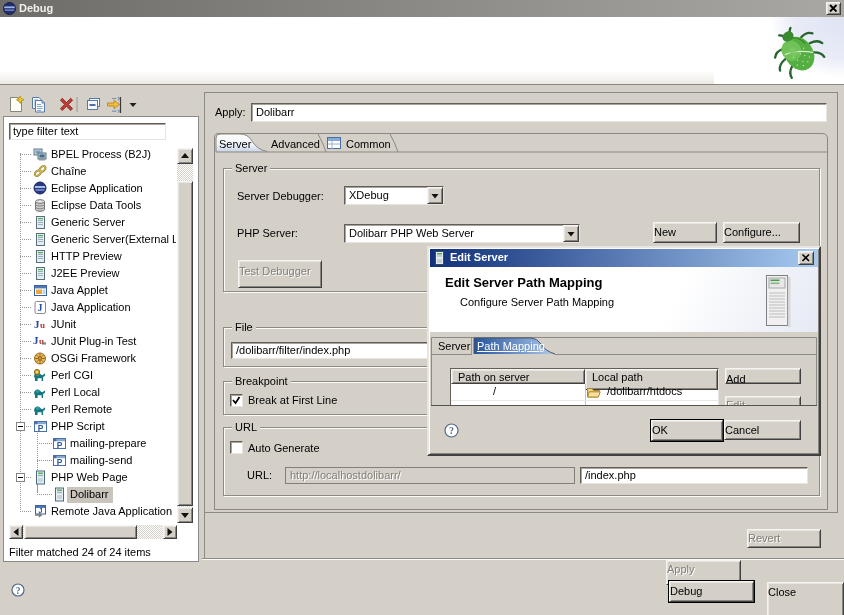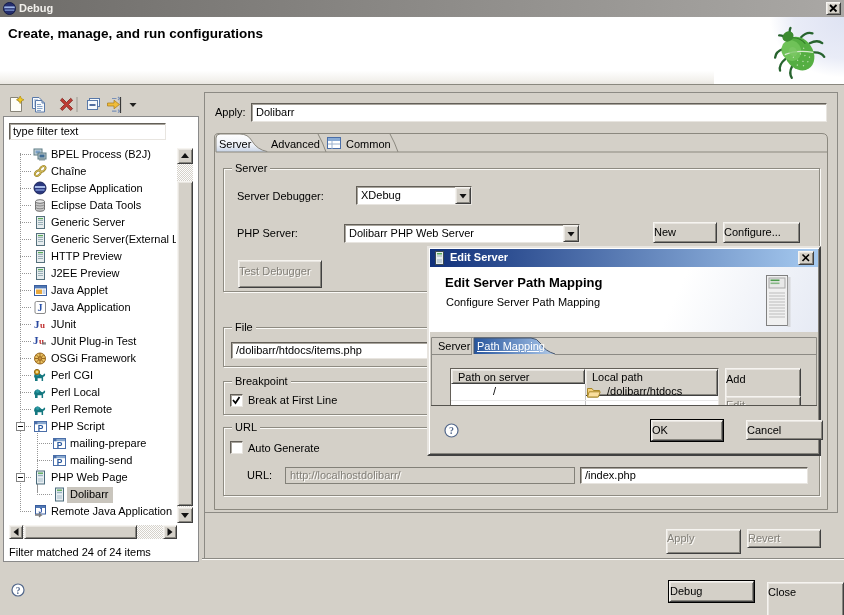--- a/index.html
+++ b/index.html
@@ -25,21 +25,20 @@
       <circle cx="6.5" cy="6.5" r="6" fill="none" stroke="#141c48"></circle>
     </svg>
 <span class="a" style="left:19px;top:2px;font-weight:bold;color:#f2f0ec">Debug</span>
 <div class="a r" style="left:826px;top:2px;width:15px;height:13px"><svg width="13" height="11" viewBox="0 0 13 11">
         <path d="M3 2 L9.5 8.5 M9.5 2 L3 8.5" stroke="#000" stroke-width="1.8"></path>
       </svg></div>
 </div>
 
 <div class="a" style="left:0;top:17px;width:844px;height:68px;background:linear-gradient(to bottom,#ffffff 80%,#f3f1ed 94%,#e9e6e1 100%);border-bottom:1px solid #8a887f">
 <div class="a" style="right:0;top:0;width:130px;height:67px;background:radial-gradient(ellipse 100px 80px at 100% 2%,#dfe3f3 0%,#e9ecf7 50%,#ffffff 74%)"></div>
-<span class="a" style="left:8px;top:9px;font-size:13.5px;font-weight:bold">Create, manage, and run configurations</span>
 <svg class="a" style="left:766px;top:3px" width="64" height="60" viewBox="0 0 66 62">
 <g transform="rotate(-33 33 33)">
 <g stroke="#27632e" stroke-width="2.4" fill="none" stroke-linecap="round">
 <path d="M22 22 q-8 -2 -12 3"></path>
           <path d="M18 32 q-9 1 -11 7"></path>
           <path d="M20 42 q-7 4 -7 10"></path>
 <path d="M44 22 q8 -2 12 3"></path>
           <path d="M48 32 q9 1 11 7"></path>
           <path d="M46 42 q7 4 7 10"></path>
 <path d="M30 16 q0 -6 -4 -8"></path>
@@ -383,62 +382,62 @@
 <svg class="a" style="left:327px;top:137px" width="14" height="12" viewBox="0 0 14 12">
     <rect x="0.5" y="0.5" width="13" height="11" fill="#fff" stroke="#4a6ea8"></rect>
     <rect x="1" y="1" width="12" height="3" fill="#88aad4"></rect>
     <path d="M1 7 h12 M5 4 v8" stroke="#9ab0cc"></path>
   </svg>
 <span class="a" style="left:346px;top:138px">Common</span>
 <div class="a groove" style="left:223px;top:168px;width:597px;height:124px">
     <span class="glab">Server</span>
   </div>
 <span class="a lab" style="left:237px;top:190px">Server Debugger:</span>
-<div class="a s" style="left:356px;top:186px;width:116px;height:19px">
+<div class="a s" style="left:344px;top:186px;width:100px;height:19px">
 <span class="a" style="left:4px;top:2px;line-height:13px">XDebug</span>
 <div class="a r" style="right:0px;top:0px;width:16px;height:17px"><svg width="14" height="15" viewBox="0 0 14 15">
         <path d="M3.5 6 h7 l-3.5 4.5 Z" fill="#111"></path>
       </svg></div>
 </div>
 <span class="a lab" style="left:237px;top:227px">PHP Server:</span>
 <div class="a s" style="left:344px;top:224px;width:236px;height:19px">
 <span class="a" style="left:4px;top:2px;line-height:13px">Dolibarr PHP Web Server</span>
 <div class="a r" style="right:0px;top:0px;width:16px;height:17px"><svg width="14" height="15" viewBox="0 0 14 15">
         <path d="M3.5 6 h7 l-3.5 4.5 Z" fill="#111"></path>
       </svg></div>
 </div>
 <div class="a r btn" style="left:653px;top:222px;width:64px;height:21px;line-height:19px">New</div>
 <div class="a r btn" style="left:723px;top:222px;width:77px;height:21px;line-height:19px">Configure...</div>
 <div class="a r btn dis" style="left:238px;top:260px;width:84px;height:28px;line-height:20px">Test Debugger</div>
 <div class="a groove" style="left:223px;top:327px;width:597px;height:40px">
     <span class="glab">File</span>
   </div>
 <div class="a s" style="left:231px;top:342px;width:589px;height:17px">
-    <span class="a" style="left:4px;top:1px;line-height:13px">/dolibarr/htdocs/items.php</span>
+    <span class="a" style="left:4px;top:1px;line-height:13px">/dolibarr/filter/index.php</span>
   </div>
 <div class="a groove" style="left:223px;top:381px;width:597px;height:34px">
     <span class="glab">Breakpoint</span>
   </div>
 <div class="a s" style="left:230px;top:394px;width:13px;height:13px"><svg width="11" height="11" viewBox="0 0 11 11">
       <path d="M2 5 l2.5 3 4 -6" stroke="#000" stroke-width="1.7" fill="none"></path>
     </svg></div>
 <span class="a lab" style="left:248px;top:394px">Break at First Line</span>
 <div class="a groove" style="left:223px;top:427px;width:597px;height:69px">
     <span class="glab">URL</span>
   </div>
 <div class="a s" style="left:230px;top:441px;width:13px;height:13px"></div>
 <span class="a lab" style="left:248px;top:442px">Auto Generate</span>
 <span class="a lab" style="left:247px;top:469px">URL:</span>
 <div class="a" style="left:285px;top:467px;width:290px;height:17px;background:#d4d0c8;border:1px solid #828078">
     <span class="a dis" style="left:4px;top:1px;line-height:13px">http://localhostdolibarr/</span>
   </div>
 <div class="a s" style="left:580px;top:467px;width:228px;height:17px">
     <span class="a" style="left:4px;top:1px;line-height:13px">/index.php</span>
   </div>
-<div class="a r btn dis" style="left:666px;top:529px;width:75px;height:25px;line-height:17px">Apply</div>
+<div class="a r btn dis" style="left:666px;top:560px;width:75px;height:25px;line-height:17px">Apply</div>
 <div class="a r btn dis" style="left:747px;top:529px;width:74px;height:19px;line-height:17px">Revert</div>
 <div class="a" style="left:202px;top:558px;width:642px;height:1px;background:#8c8a84"></div>
 <div class="a" style="left:202px;top:559px;width:642px;height:1px;background:#fbfaf7"></div>
 <svg class="a" style="left:11px;top:583px" width="14" height="14" viewBox="0 0 14 14">
     <circle cx="7" cy="7" r="6" fill="#fff" stroke="#53688c" stroke-width="1.2"></circle>
     <text x="7" y="10.5" text-anchor="middle" font-size="9.5" font-weight="bold" fill="#53688c" font-family="Liberation Serif">?</text>
   </svg>
 <div class="a" style="left:668px;top:580px;width:87px;height:23px;border:1px solid #000">
     <div class="a r btn" style="left:0;top:0;width:85px;height:21px;line-height:19px">Debug</div>
   </div>
@@ -451,21 +450,21 @@
         <rect x="4" y="4.5" width="5" height="1" fill="#9ab0b8"></rect>
         <rect x="4" y="8" width="5" height="4" fill="#c0ced6"></rect>
       </svg>
 <span class="a" style="left:20px;top:2px;font-weight:bold;color:#fff">Edit Server</span>
 <div class="a r" style="left:368px;top:2px;width:16px;height:14px"><svg width="14" height="12" viewBox="0 0 14 12">
           <path d="M3.5 2.5 L10 9 M10 2.5 L3.5 9" stroke="#000" stroke-width="1.6"></path>
         </svg></div>
 </div>
 <div class="a" style="left:1px;top:19px;width:388px;height:65px;background:linear-gradient(115deg,#ffffff 62%,#f4f6fa 78%,#e6eaf4 100%)">
 <span class="a" style="left:15px;top:8px;font-size:13px;font-weight:bold">Edit Server Path Mapping</span>
-<span class="a" style="left:16px;top:29px">Configure Server Path Mapping</span>
+<span class="a" style="left:30px;top:29px">Configure Server Path Mapping</span>
 <svg class="a" style="left:333px;top:8px" width="30" height="54" viewBox="0 0 30 54">
         <rect x="3.5" y="0.5" width="21" height="50" fill="#f0f0f0" stroke="#808080"></rect>
         <rect x="6" y="3" width="16" height="10" fill="#e8e8e8" stroke="#a8a8a8"></rect>
         <rect x="7.5" y="4.5" width="9" height="1.6" fill="#4a9a4a"></rect>
         <rect x="7.5" y="7.5" width="9" height="1.6" fill="#88b888"></rect>
         <g stroke="#bcbcbc">
           <path d="M6 18 h16 M6 21 h16 M6 24 h16 M6 27 h16 M6 30 h16 M6 33 h16 M6 36 h16 M6 39 h16 M6 42 h16"></path>
         </g>
         <rect x="24.5" y="2" width="3" height="50" fill="#c8c8c8" opacity="0.6"></rect>
       </svg>
@@ -487,35 +486,35 @@
 <path d="M43 18 V2 H100 Q106 2 110 8 Q114 15 124 18" fill="none" stroke="#44546c"></path>
 <path d="M124 18.5 H385" stroke="#8c8a84"></path>
 </svg>
 <span class="a" style="left:46px;top:4px;color:#fff;text-decoration:underline">Path Mapping</span>
 </div>
 <div class="a" style="left:2px;top:106px;width:386px;height:52px;overflow:hidden;border-bottom:1px solid #55534e">
 <div class="a" style="left:19px;top:14px;width:269px;height:39px;border:1px solid;border-color:#635f58 #e8e5e0 #e8e5e0 #635f58;background:#fff"></div>
 <div class="a r" style="left:20px;top:15px;width:134px;height:15px;font-size:11px">
         <span class="a" style="left:6px;top:0px;line-height:14px">Path on server</span>
       </div>
-<div class="a r" style="left:154px;top:15px;width:133px;height:27px;font-size:11px">
+<div class="a r" style="left:154px;top:15px;width:133px;height:21px;font-size:11px">
         <span class="a" style="left:6px;top:0px;line-height:14px">Local path</span>
       </div>
 <div class="a" style="left:154px;top:30px;width:1px;height:22px;background:#c4c4c4"></div>
 <div class="a" style="left:20px;top:46px;width:267px;height:1px;background:#e8e8e8"></div>
 <span class="a" style="left:62px;top:31px">/</span>
 <svg class="a" style="left:156px;top:33px" width="14" height="11" viewBox="0 0 14 11">
         <path d="M0.5 10 V1.5 h4.5 l1.5 2 h6 l-1.8 6.5 Z" fill="#f4cf7a" stroke="#a8882a"></path>
         <path d="M2.2 4.8 h11 l-1.8 5.2 h-10.9 Z" fill="#fadf9e" stroke="#a8882a"></path>
       </svg>
 <span class="a" style="left:176px;top:31px">/dolibarr/htdocs</span>
-<div class="a r btn" style="left:294px;top:14px;width:76px;height:30px;line-height:20px">Add</div>
+<div class="a r btn" style="left:294px;top:14px;width:76px;height:16px;line-height:20px">Add</div>
 <div class="a r btn dis" style="left:294px;top:42px;width:76px;height:22px;line-height:17px">Edit</div>
 </div>
 <svg class="a" style="left:15px;top:175px" width="15" height="15" viewBox="0 0 15 15">
       <circle cx="7.5" cy="7.5" r="6.5" fill="#fff" stroke="#53688c" stroke-width="1.2"></circle>
       <text x="7.5" y="11.3" text-anchor="middle" font-size="10" font-weight="bold" fill="#53688c" font-family="Liberation Serif">?</text>
     </svg>
 <div class="a" style="left:221px;top:171px;width:74px;height:23px;border:1px solid #000">
       <div class="a r btn" style="left:0;top:0;width:72px;height:21px;line-height:19px">OK</div>
     </div>
-<div class="a r btn" style="left:317px;top:172px;width:77px;height:20px;line-height:18px">Cancel</div>
+<div class="a r btn" style="left:295px;top:172px;width:77px;height:20px;line-height:18px">Cancel</div>
 </div>
 
 </body></html>

